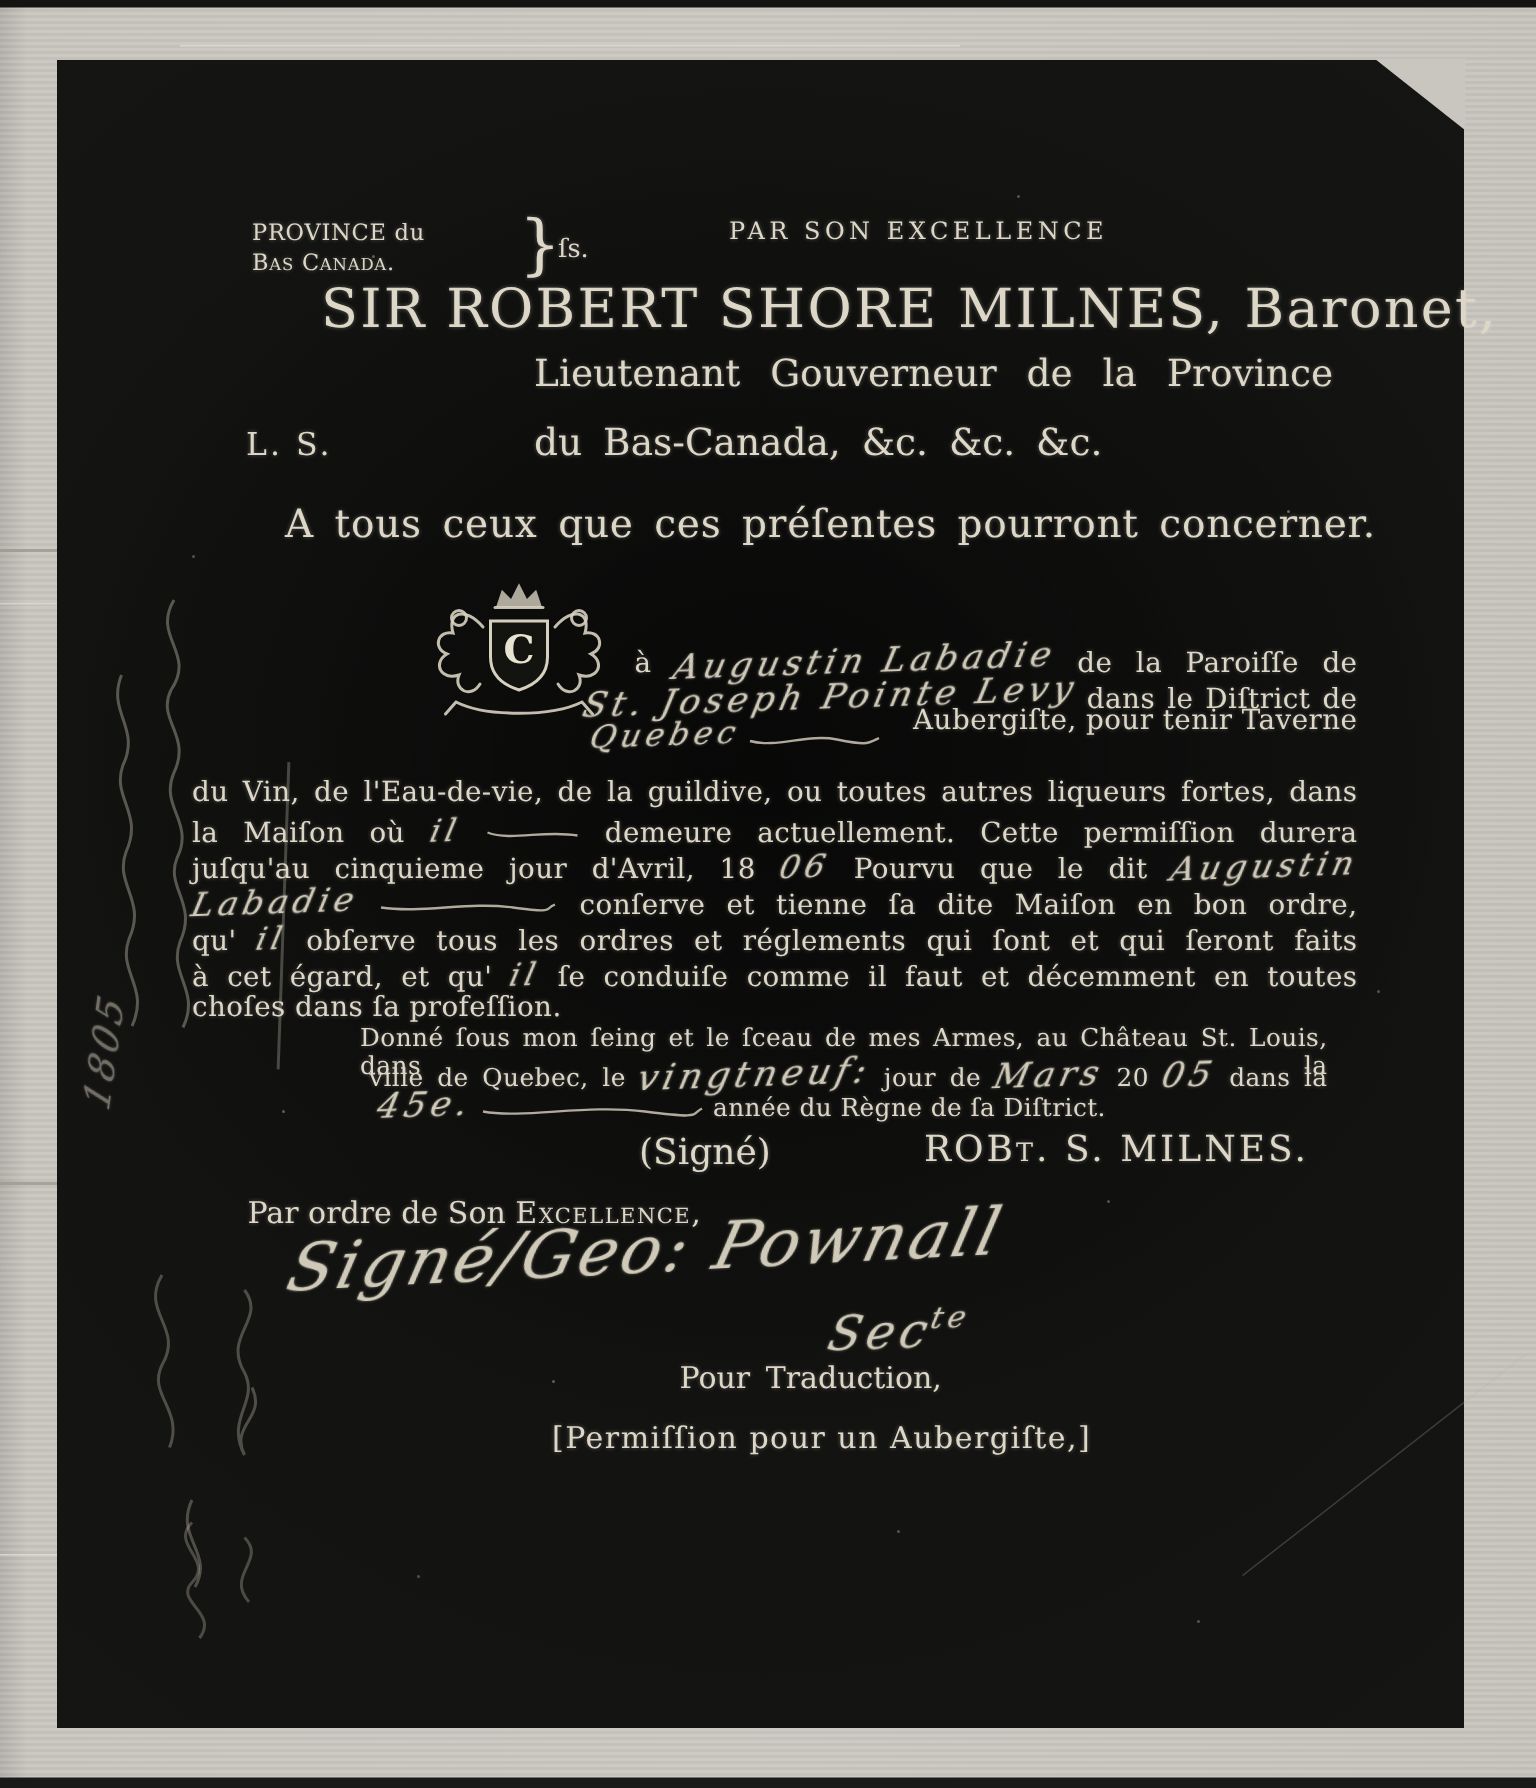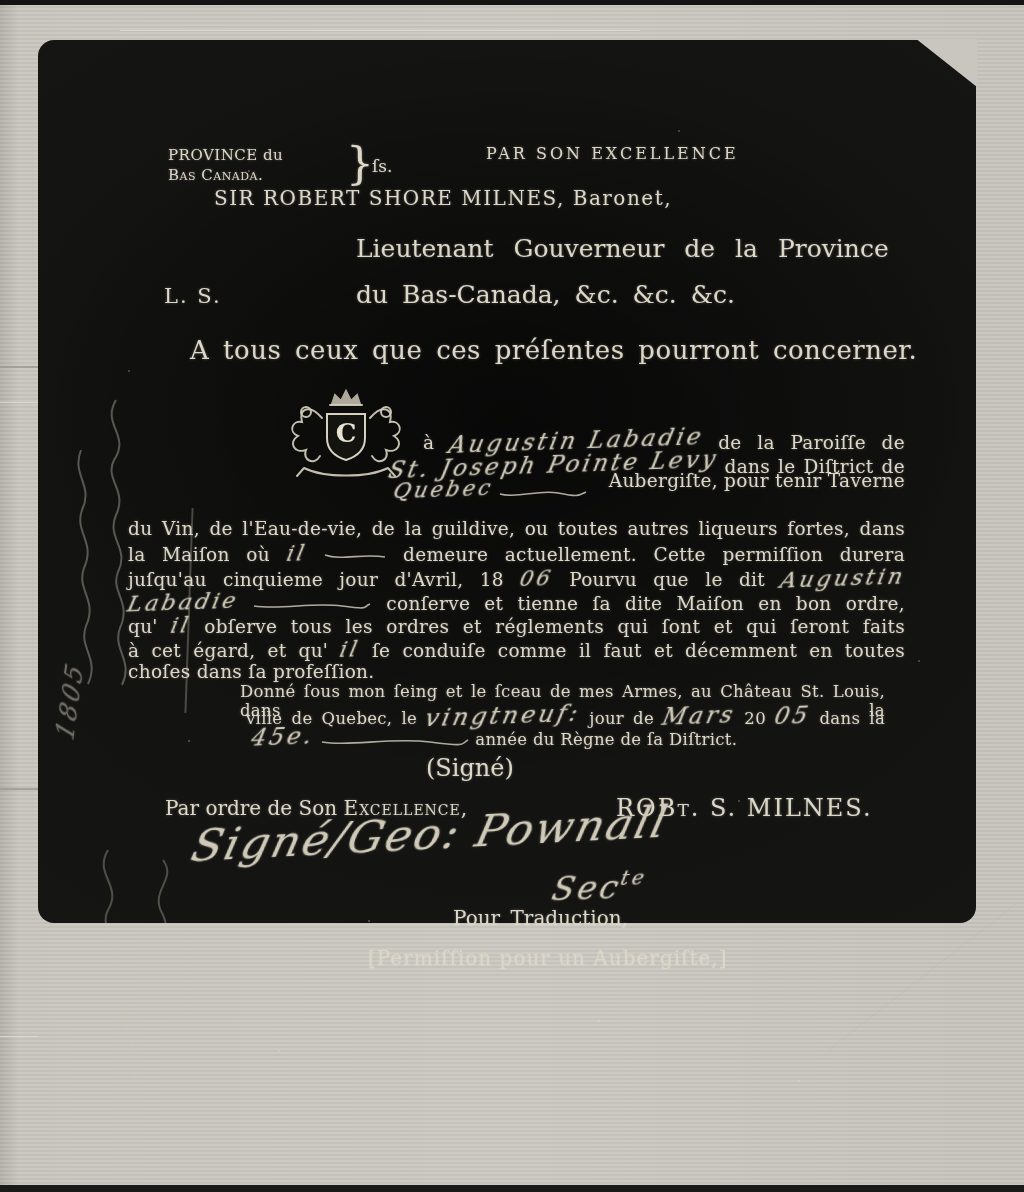--- a/index.html
+++ b/index.html
@@ -12,36 +12,36 @@
     font-family:"DejaVu Serif", "Liberation Serif", serif;
   }
   .film-strip{position:absolute;left:0;width:100%;background:#141412;}
   .strip-top{top:0;height:5px;}
   .strip-bottom{bottom:0;height:7px;background:#1a1a18;}
   .fold{position:absolute;left:0;width:40px;height:2px;background:#9c9890;opacity:.8;}
   .streak{position:absolute;height:1px;background:#e2dfd8;opacity:.7;}
 
   
   .doc{
-    position:absolute;left:38px;top:40px;width:938px;height:883px;
+    position:absolute;left:38px;top:40px;width:938px;height:1112px;
     background:
       radial-gradient(ellipse 80% 60% at 50% 42%, rgba(0,0,0,.55), rgba(0,0,0,0) 70%),
       radial-gradient(ellipse 120% 100% at 50% 50%, #111110 0%, #151513 70%, #1d1c19 100%);
-    border-radius:16px;
+    border-radius:0;
     color:#ddd7c7;
   }
   .corner-cut{
     position:absolute;top:-1px;right:-1px;width:66px;height:48px;
     background:#c9c6c0;
     clip-path:polygon(8% 0, 100% 0, 100% 100%);
   }
   .line{position:absolute;white-space:nowrap;text-shadow:0 0 3px rgba(235,230,214,.35);}
   .jl{position:absolute;text-align:justify;text-align-last:justify;text-shadow:0 0 3px rgba(235,230,214,.35);}
   .print{font-family:"DejaVu Serif", serif;}
-  .sc{font-variant:small-caps;margin-top:42px;}
+  .sc{font-variant:small-caps;}
   .it{}
   .hand{
     font-family:"DejaVu Serif", serif;font-style:italic;display:inline-block;
     transform:skewX(-14deg) rotate(-2deg);letter-spacing:3px;
     color:#cfc9b8;text-shadow:0 0 2px rgba(220,214,196,.45);
     filter:blur(.2px);
   }
   .flourish{vertical-align:middle;}
   .flourish path{stroke:#cdc7b6;stroke-width:1.6;fill:none;opacity:.85;}
 
@@ -84,21 +84,21 @@
     <div class="crease" style="left:150px;top:468px;height:205px;transform:rotate(2deg)"></div>
     <div class="scratch" style="left:790px;top:1010px;width:240px;transform:rotate(-38deg)"></div>
 
     <div class="line print" style="left:130px;top:106px;font-size:15px;letter-spacing:.5px;line-height:1.3">
       <span>PROVINCE du</span><br>
       <span class="sc">Bas Canada.</span>
     </div>
     <div class="line print" style="left:308px;top:98px;font-size:44px;font-weight:normal">}</div>
     <div class="line print it" style="left:334px;top:116px;font-size:17px">ſs.</div>
     <div class="line print" style="left:448px;top:104px;font-size:16px;letter-spacing:3px">PAR SON EXCELLENCE</div>
-    <div class="line print" style="left:176px;top:146px;font-size:20px;letter-spacing:1.5px">SIR ROBERT SHORE MILNES, Baronet,</div>
+    <div class="line print" style="left:176px;top:146px;font-size:36px;letter-spacing:1.5px">SIR ROBERT SHORE MILNES, Baronet,</div>
     <div class="line print it" style="left:318px;top:194px;font-size:25px;word-spacing:12px">Lieutenant Gouverneur de la Province</div>
     <div class="line print" style="left:126px;top:244px;font-size:21px;letter-spacing:2px">L. S.</div>
     <div class="line print it" style="left:318px;top:240px;font-size:25px;word-spacing:6px">du Bas-Canada, &amp;c. &amp;c. &amp;c.</div>
     <div class="line print" style="left:152px;top:295px;font-size:26px;word-spacing:5px;letter-spacing:.5px">A tous ceux que ces préſentes pourront concerner.</div>
 
     <svg class="emblem" width="132" height="94" viewBox="0 0 132 94">
       <path class="solid" d="M52,16 l3,-9 6,6 5,-10 5,10 6,-6 3,9 z"></path>
       <path d="M50,17 h32"></path>
       <path class="shield" d="M47,26 h38 v24 q0,16 -19,22 q-19,-6 -19,-22 z"></path>
       <path d="M42,30 C30,16 18,20 22,34 C12,32 8,44 18,48 C8,54 14,66 26,62 C22,72 34,78 40,68"></path>

